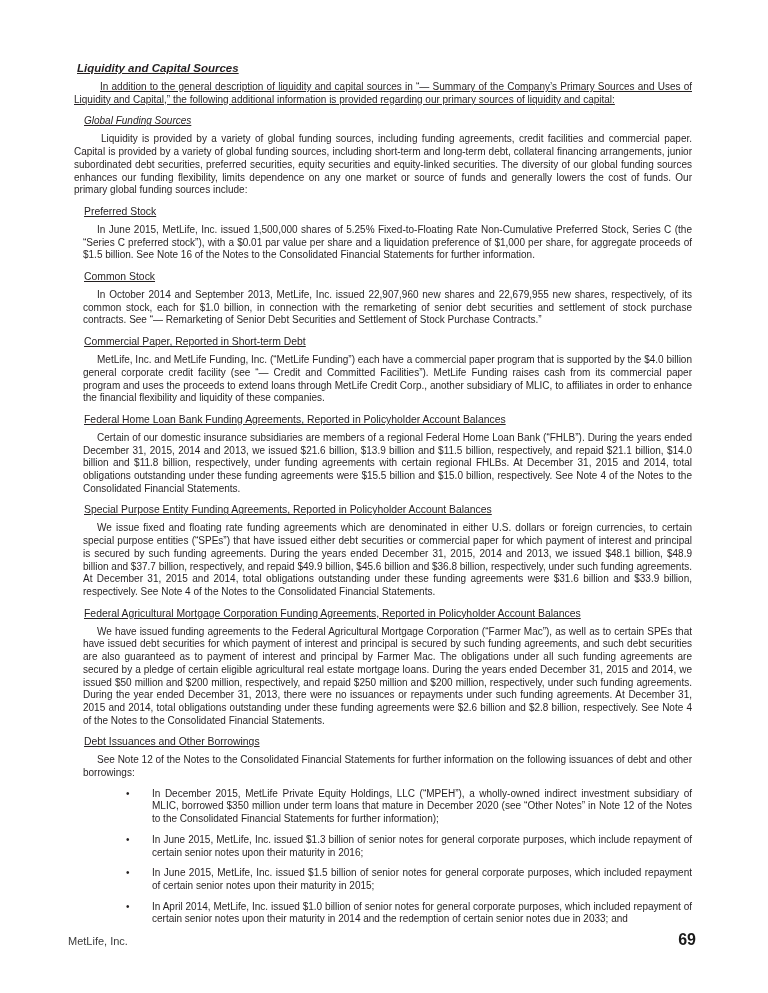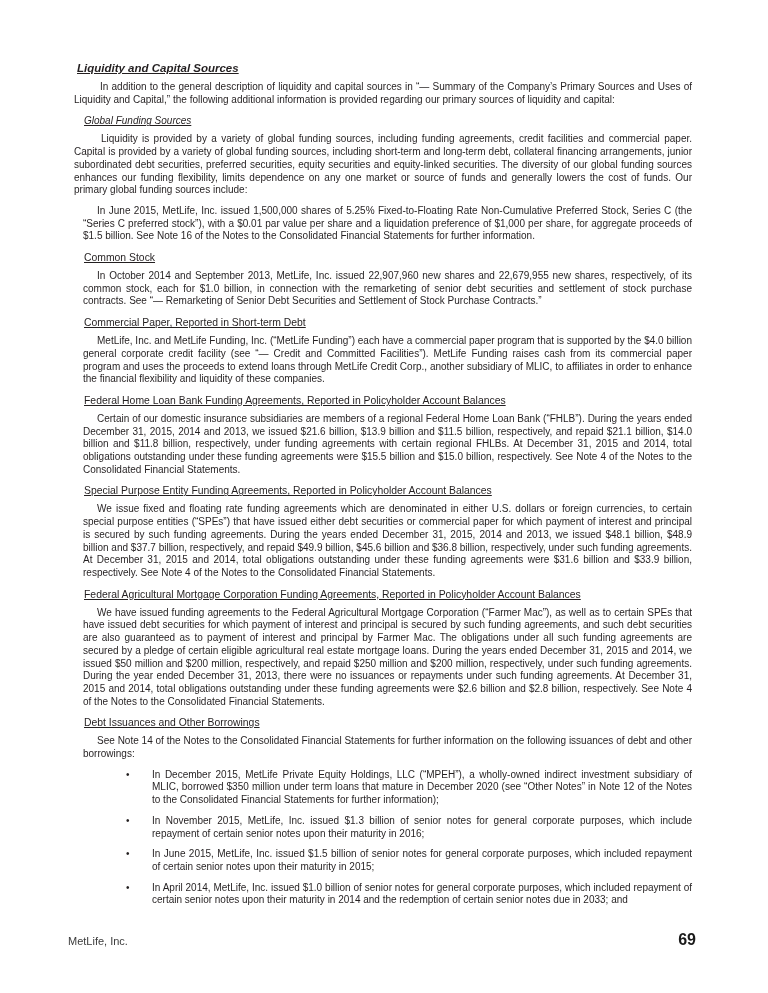--- a/index.html
+++ b/index.html
@@ -46,21 +46,21 @@
     font-size: 10.4px;
     line-height: 13px;
     font-weight: normal;
     text-decoration: underline;
     margin: 8px 0 6px 10px;
   }
   p.para {
     margin: 0 0 8px 0;
     text-align: justify;
   }
-  p.l0 { text-indent: 26px; }
+  p.l0 { text-indent: 26px; text-decoration: underline; }
   p.l1 { text-indent: 27px; }
   p.l2 { margin-left: 9px; text-indent: 14px; }
   .bullet-list { margin-top: 2px; }
   .bullet-item {
     display: flex;
     margin: 0 0 8px 0;
   }
   .bullet-marker {
     flex: 0 0 26px;
     margin-left: 52px;
@@ -97,20 +97,21 @@
     <div class="main-heading">Liquidity and Capital Sources</div>
 
     <p class="para l0">In addition to the general description of liquidity and capital sources in “— Summary of the Company’s Primary Sources and Uses of Liquidity and Capital,” the following additional information is provided regarding our primary sources of liquidity and capital:</p>
 
     <div>
       <div class="l1-heading">Global Funding Sources</div>
       <p class="para l1">Liquidity is provided by a variety of global funding sources, including funding agreements, credit facilities and commercial paper. Capital is provided by a variety of global funding sources, including short-term and long-term debt, collateral financing arrangements, junior subordinated debt securities, preferred securities, equity securities and equity-linked securities. The diversity of our global funding sources enhances our funding flexibility, limits dependence on any one market or source of funds and generally lowers the cost of funds. Our primary global funding sources include:</p>
     </div>
 
     <div>
+      <div class="l2-heading">Preferred Stock</div>
       <p class="para l2">In June 2015, MetLife, Inc. issued 1,500,000 shares of 5.25% Fixed-to-Floating Rate Non-Cumulative Preferred Stock, Series C (the “Series C preferred stock”), with a $0.01 par value per share and a liquidation preference of $1,000 per share, for aggregate proceeds of $1.5 billion. See Note 16 of the Notes to the Consolidated Financial Statements for further information.</p>
     </div>
 
     <div>
       <div class="l2-heading">Common Stock</div>
       <p class="para l2">In October 2014 and September 2013, MetLife, Inc. issued 22,907,960 new shares and 22,679,955 new shares, respectively, of its common stock, each for $1.0 billion, in connection with the remarketing of senior debt securities and settlement of stock purchase contracts. See “— Remarketing of Senior Debt Securities and Settlement of Stock Purchase Contracts.”</p>
     </div>
 
     <div>
       <div class="l2-heading">Commercial Paper, Reported in Short-term Debt</div>
@@ -127,30 +128,30 @@
       <p class="para l2">We issue fixed and floating rate funding agreements which are denominated in either U.S. dollars or foreign currencies, to certain special purpose entities (“SPEs”) that have issued either debt securities or commercial paper for which payment of interest and principal is secured by such funding agreements. During the years ended December 31, 2015, 2014 and 2013, we issued $48.1 billion, $48.9 billion and $37.7 billion, respectively, and repaid $49.9 billion, $45.6 billion and $36.8 billion, respectively, under such funding agreements. At December 31, 2015 and 2014, total obligations outstanding under these funding agreements were $31.6 billion and $33.9 billion, respectively. See Note 4 of the Notes to the Consolidated Financial Statements.</p>
     </div>
 
     <div>
       <div class="l2-heading">Federal Agricultural Mortgage Corporation Funding Agreements, Reported in Policyholder Account Balances</div>
       <p class="para l2">We have issued funding agreements to the Federal Agricultural Mortgage Corporation (“Farmer Mac”), as well as to certain SPEs that have issued debt securities for which payment of interest and principal is secured by such funding agreements, and such debt securities are also guaranteed as to payment of interest and principal by Farmer Mac. The obligations under all such funding agreements are secured by a pledge of certain eligible agricultural real estate mortgage loans. During the years ended December 31, 2015 and 2014, we issued $50 million and $200 million, respectively, and repaid $250 million and $200 million, respectively, under such funding agreements. During the year ended December 31, 2013, there were no issuances or repayments under such funding agreements. At December 31, 2015 and 2014, total obligations outstanding under these funding agreements were $2.6 billion and $2.8 billion, respectively. See Note 4 of the Notes to the Consolidated Financial Statements.</p>
     </div>
 
     <div>
       <div class="l2-heading">Debt Issuances and Other Borrowings</div>
-      <p class="para l2">See Note 14 of the Notes to the Consolidated Financial Statements for further information on the following issuances of debt and other borrowings:</p>
+      <p class="para l2">See Note 12 of the Notes to the Consolidated Financial Statements for further information on the following issuances of debt and other borrowings:</p>
 
       <div class="bullet-list">
         <div class="bullet-item">
           <span class="bullet-marker">•</span>
           <span class="bullet-text">In December 2015, MetLife Private Equity Holdings, LLC (“MPEH”), a wholly-owned indirect investment subsidiary of MLIC, borrowed $350 million under term loans that mature in December 2020 (see “Other Notes” in Note 12 of the Notes to the Consolidated Financial Statements for further information);</span>
         </div>
         <div class="bullet-item">
           <span class="bullet-marker">•</span>
-          <span class="bullet-text">In November 2015, MetLife, Inc. issued $1.3 billion of senior notes for general corporate purposes, which include repayment of certain senior notes upon their maturity in 2016;</span>
+          <span class="bullet-text">In June 2015, MetLife, Inc. issued $1.3 billion of senior notes for general corporate purposes, which include repayment of certain senior notes upon their maturity in 2016;</span>
         </div>
         <div class="bullet-item">
           <span class="bullet-marker">•</span>
           <span class="bullet-text">In June 2015, MetLife, Inc. issued $1.5 billion of senior notes for general corporate purposes, which included repayment of certain senior notes upon their maturity in 2015;</span>
         </div>
         <div class="bullet-item">
           <span class="bullet-marker">•</span>
           <span class="bullet-text">In April 2014, MetLife, Inc. issued $1.0 billion of senior notes for general corporate purposes, which included repayment of certain senior notes upon their maturity in 2014 and the redemption of certain senior notes due in 2033; and</span>
         </div>
       </div>

